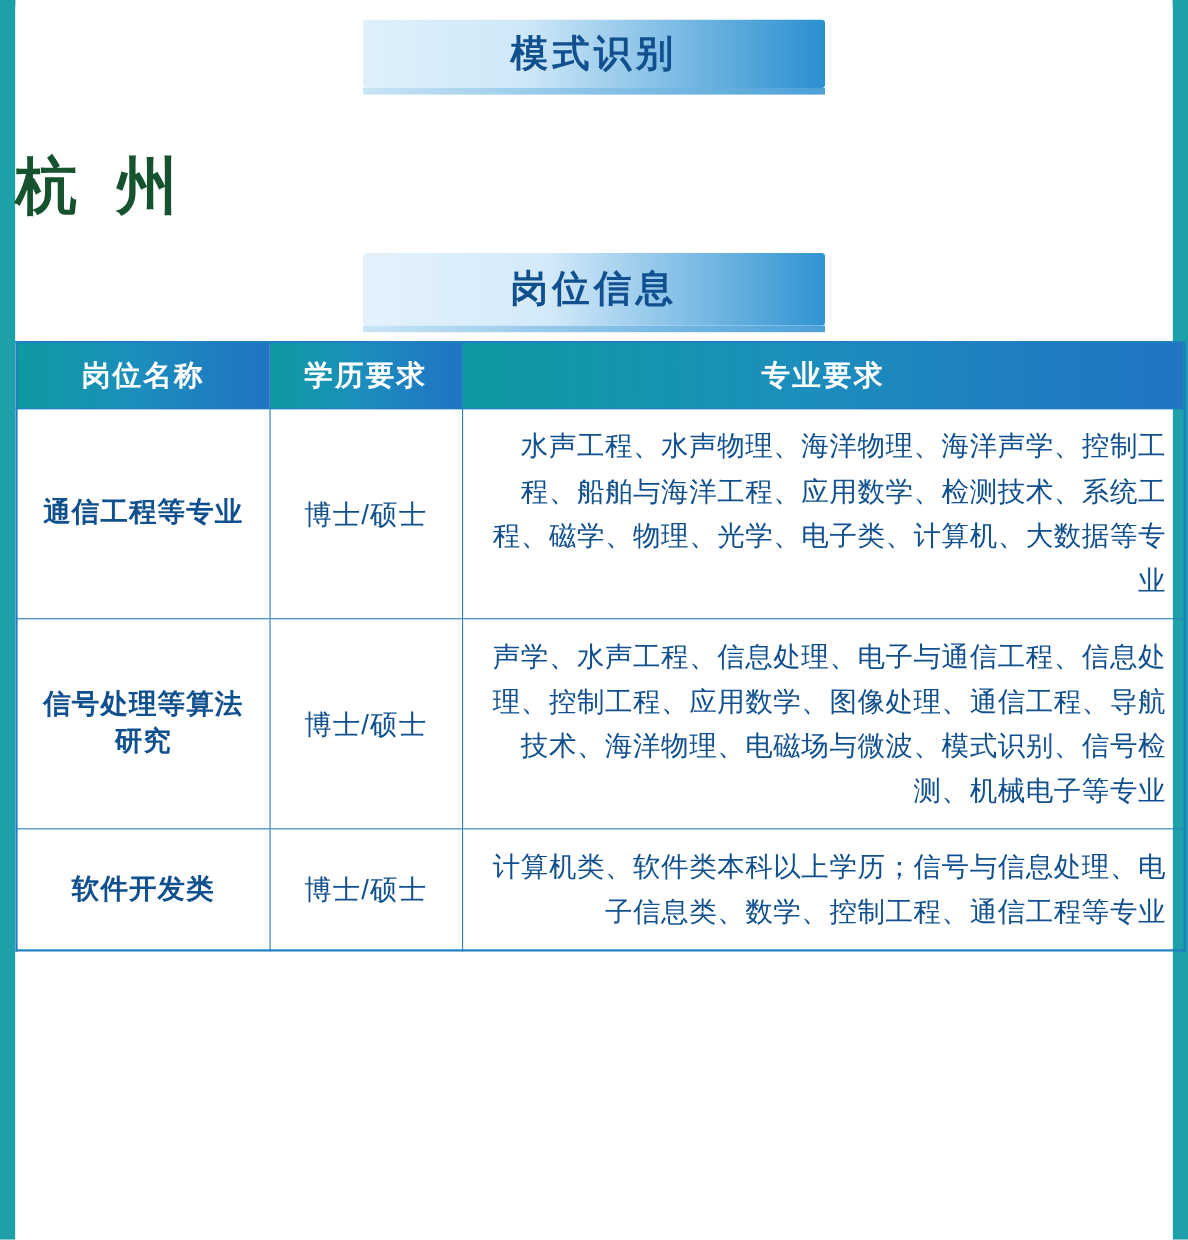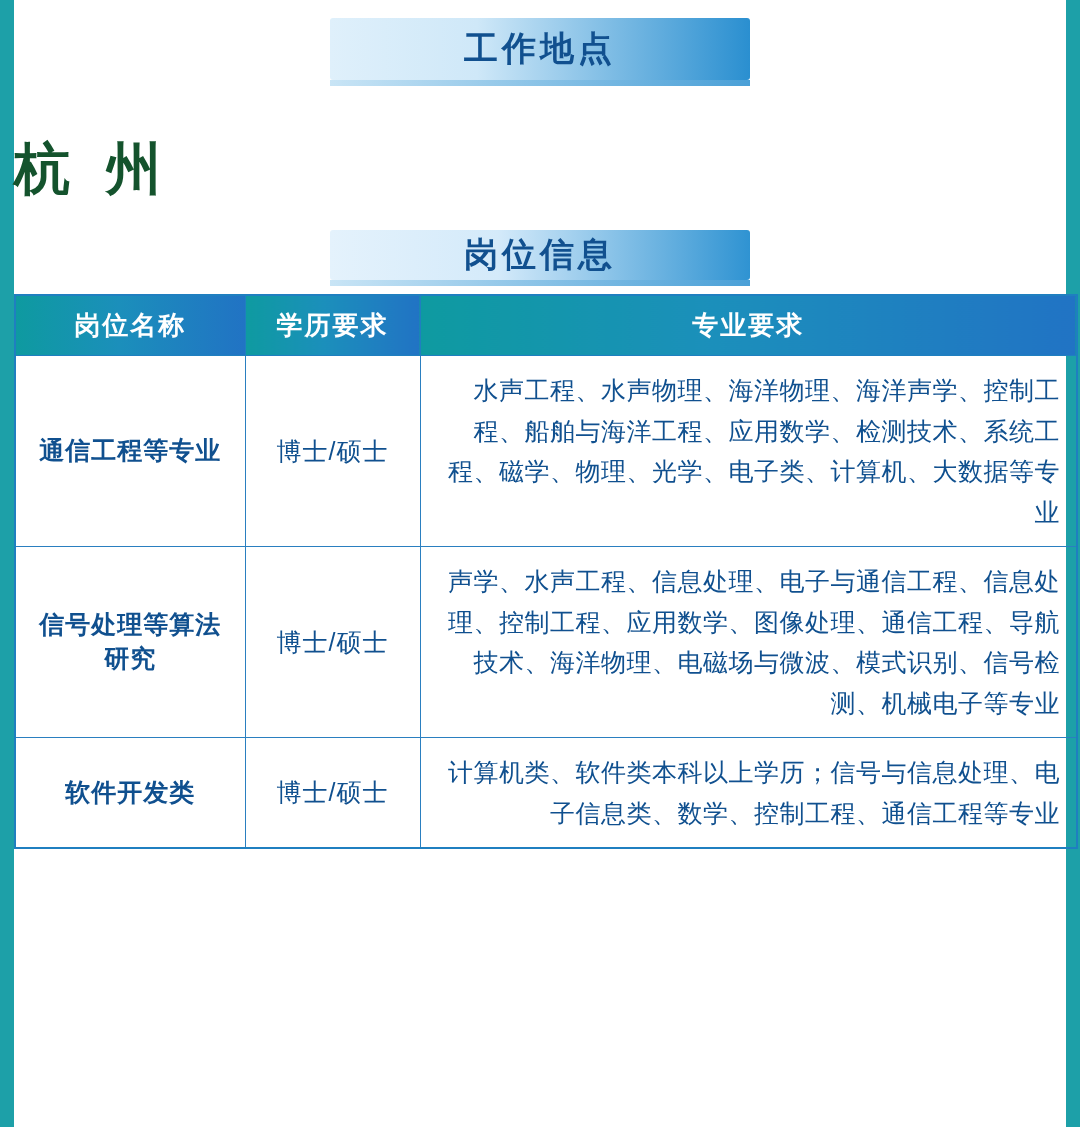--- a/index.html
+++ b/index.html
@@ -64,21 +64,21 @@
     left: 0; right: 0;
     bottom: -6px;
     height: 6px;
     background: linear-gradient(90deg, #bfe0f4 0%, #2a8fd0 100%);
     opacity: .85;
   }
 
   .banner-wrap-1 { padding-top: 18px; }
   .banner-2 {
     width: 420px;
-    height: 50px;
+    height: 66px;
     background: linear-gradient(90deg, #e4f2fc 0%, #d4eafa 40%, #2f93d2 100%);
     text-align: center;
   }
   .banner-wrap-2 { padding-top: 22px; }
 
   .city {
     text-align: left;
     font-size: 56px;
     font-weight: bold;
     color: #14532d;
@@ -139,21 +139,21 @@
 <body>
 
 <div class="page-border-top"></div>
 <div class="page-border-left"></div>
 <div class="page-border-right"></div>
 
 <div class="content">
 
   <div class="banner-wrap-1">
     <div class="banner">
-      <span class="banner-text">工作地点</span>
+      <span class="banner-text">模式识别</span>
     </div>
   </div>
 
   <div class="city">杭 州</div>
 
   <div class="banner-wrap-2">
     <div class="banner banner-2">
       <span class="banner-text">岗位信息</span>
     </div>
   </div>

